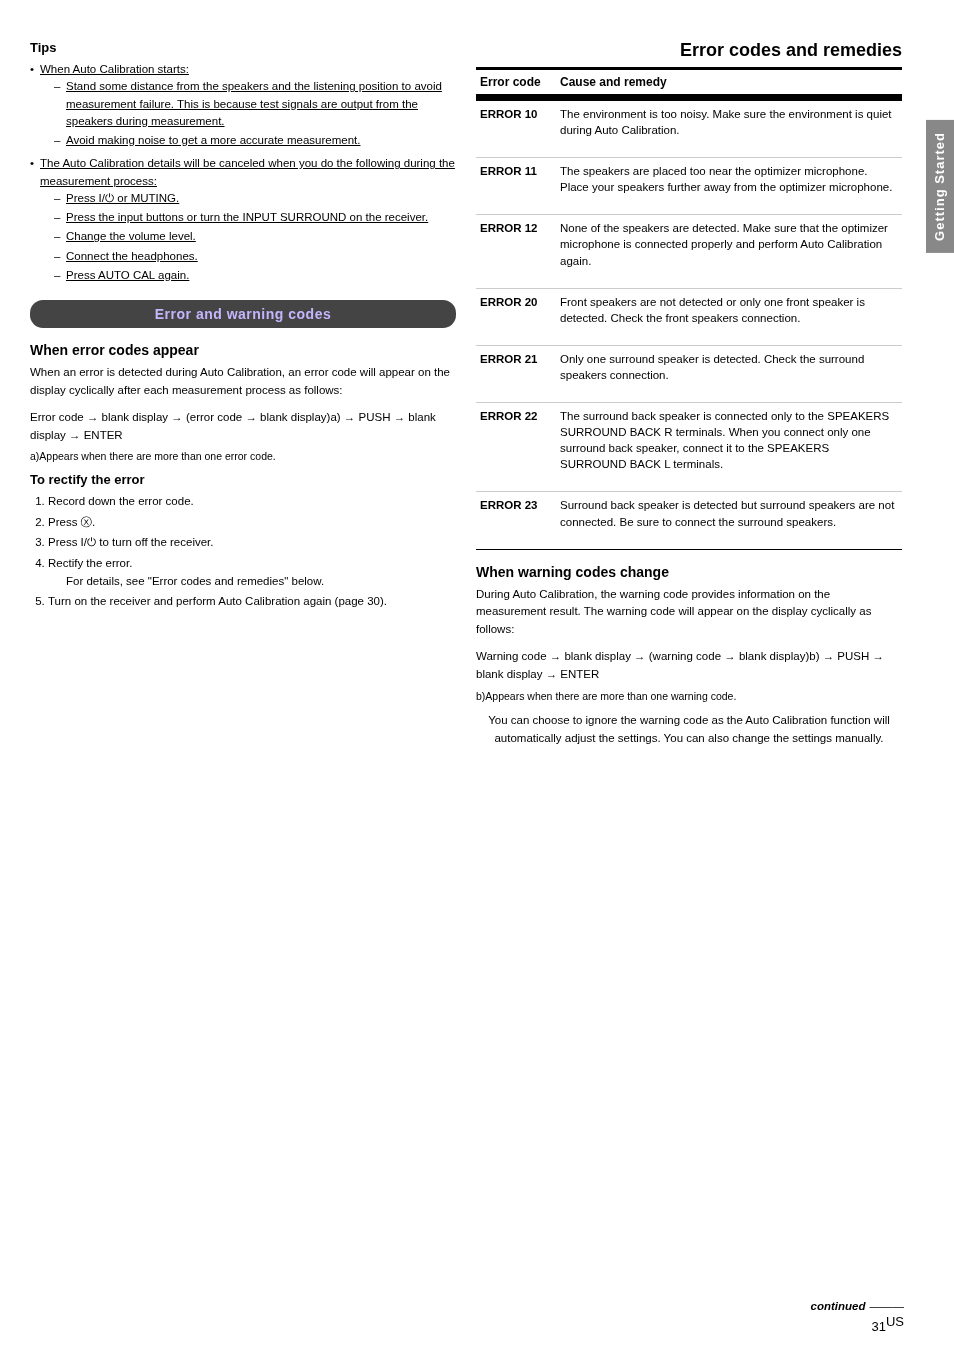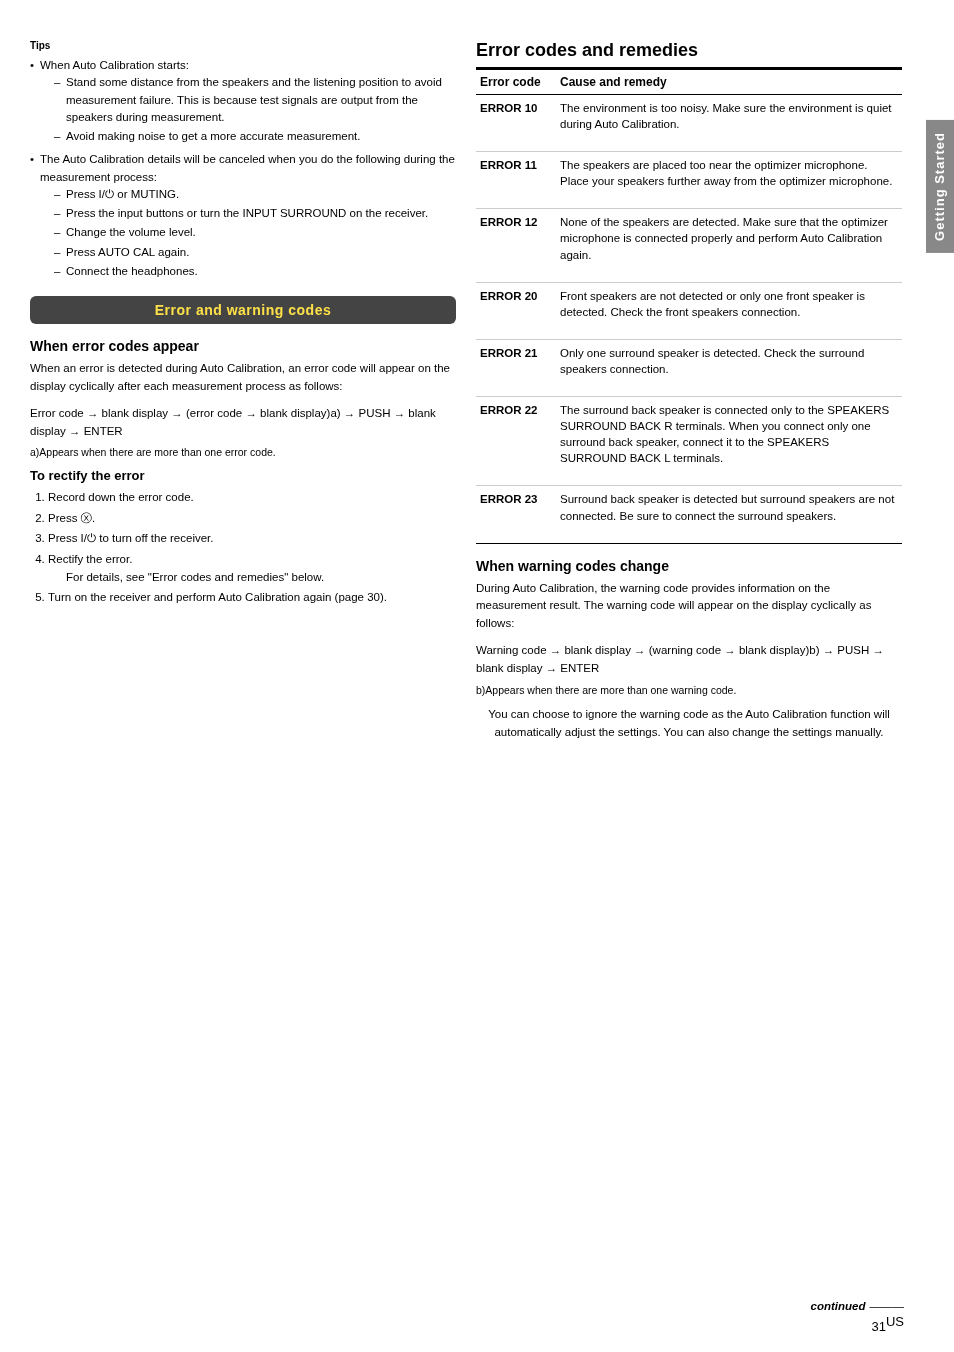--- a/index.html
+++ b/index.html
@@ -59,26 +59,27 @@
       max-width: 430px;
     }
     
     .right-col {
       flex: 1;
       max-width: 440px;
     }
     
     .tips-title {
       font-weight: bold;
-      font-size: 10px;
+      font-size: 13px;
       margin-bottom: 6px;
     }
     .tips-body {
       font-size: 11.5px;
       line-height: 1.5;
+      text-decoration: underline;
     }
     .tips-body ul {
       list-style: none;
       padding: 0;
     }
     .tips-body li {
       padding-left: 10px;
       position: relative;
       margin-bottom: 2px;
     }
@@ -95,27 +96,27 @@
       padding-left: 12px;
     }
     .tips-body .sub-list li::before {
       content: "–";
       position: absolute;
       left: 0;
     }
     
     .error-warning-box {
       background: #444;
-      color: #fde047;
+      color: #c4b5fd;
       font-size: 14px;
       font-weight: bold;
       text-align: center;
       padding: 6px 10px;
       margin: 16px 0 14px 0;
-      border-radius: 6px;
+      border-radius: 13px;
       letter-spacing: 0.5px;
     }
     
     .section-title {
       font-size: 14px;
       font-weight: bold;
       margin-bottom: 6px;
     }
     .section-body {
       font-size: 11.5px;
@@ -149,36 +150,37 @@
       margin-bottom: 2px;
     }
     .indent {
       padding-left: 18px;
     }
     
     .error-codes-title {
       font-size: 18px;
       font-weight: bold;
       margin-bottom: 6px;
+      text-align: right;
     }
     .error-codes-divider {
       border: none;
       border-top: 3px solid #000;
       margin-bottom: 0;
     }
     .error-table {
       width: 100%;
       border-collapse: collapse;
       font-size: 11.5px;
     }
     .error-table thead th {
       font-weight: bold;
       font-size: 12px;
       padding: 5px 6px 5px 4px;
-      border-bottom: 1px solid #000000;
+      border-bottom: 7px solid #000000;
       text-align: left;
     }
     .error-table thead th:first-child {
       width: 80px;
     }
     .error-table tbody tr td {
       padding: 5px 6px 19px 4px;
       vertical-align: top;
       border-bottom: 1px solid #ccc;
       line-height: 1.4;
@@ -249,22 +251,22 @@
                 <li><span>Stand some distance from the speakers and the listening position to avoid measurement failure. This is because test signals are output from the speakers during measurement.</span></li>
                 <li><span>Avoid making noise to get a more accurate measurement.</span></li>
               </ul>
             </li>
             <li style="margin-top:6px;">
               <span>The Auto Calibration details will be canceled when you do the following during the measurement process:</span>
               <ul class="sub-list">
                 <li><span>Press I/⏻ or MUTING.</span></li>
                 <li><span>Press the input buttons or turn the INPUT SURROUND on the receiver.</span></li>
                 <li><span>Change the volume level.</span></li>
+                <li><span>Connect the headphones.</span></li>
                 <li><span>Press AUTO CAL again.</span></li>
-                <li><span>Connect the headphones.</span></li>
               </ul>
             </li>
           </ul>
         </div>
       </div>
 
       <div class="error-warning-box">Error and warning codes</div>
 
       <div class="section">
         <div class="section-title">When error codes appear</div>

